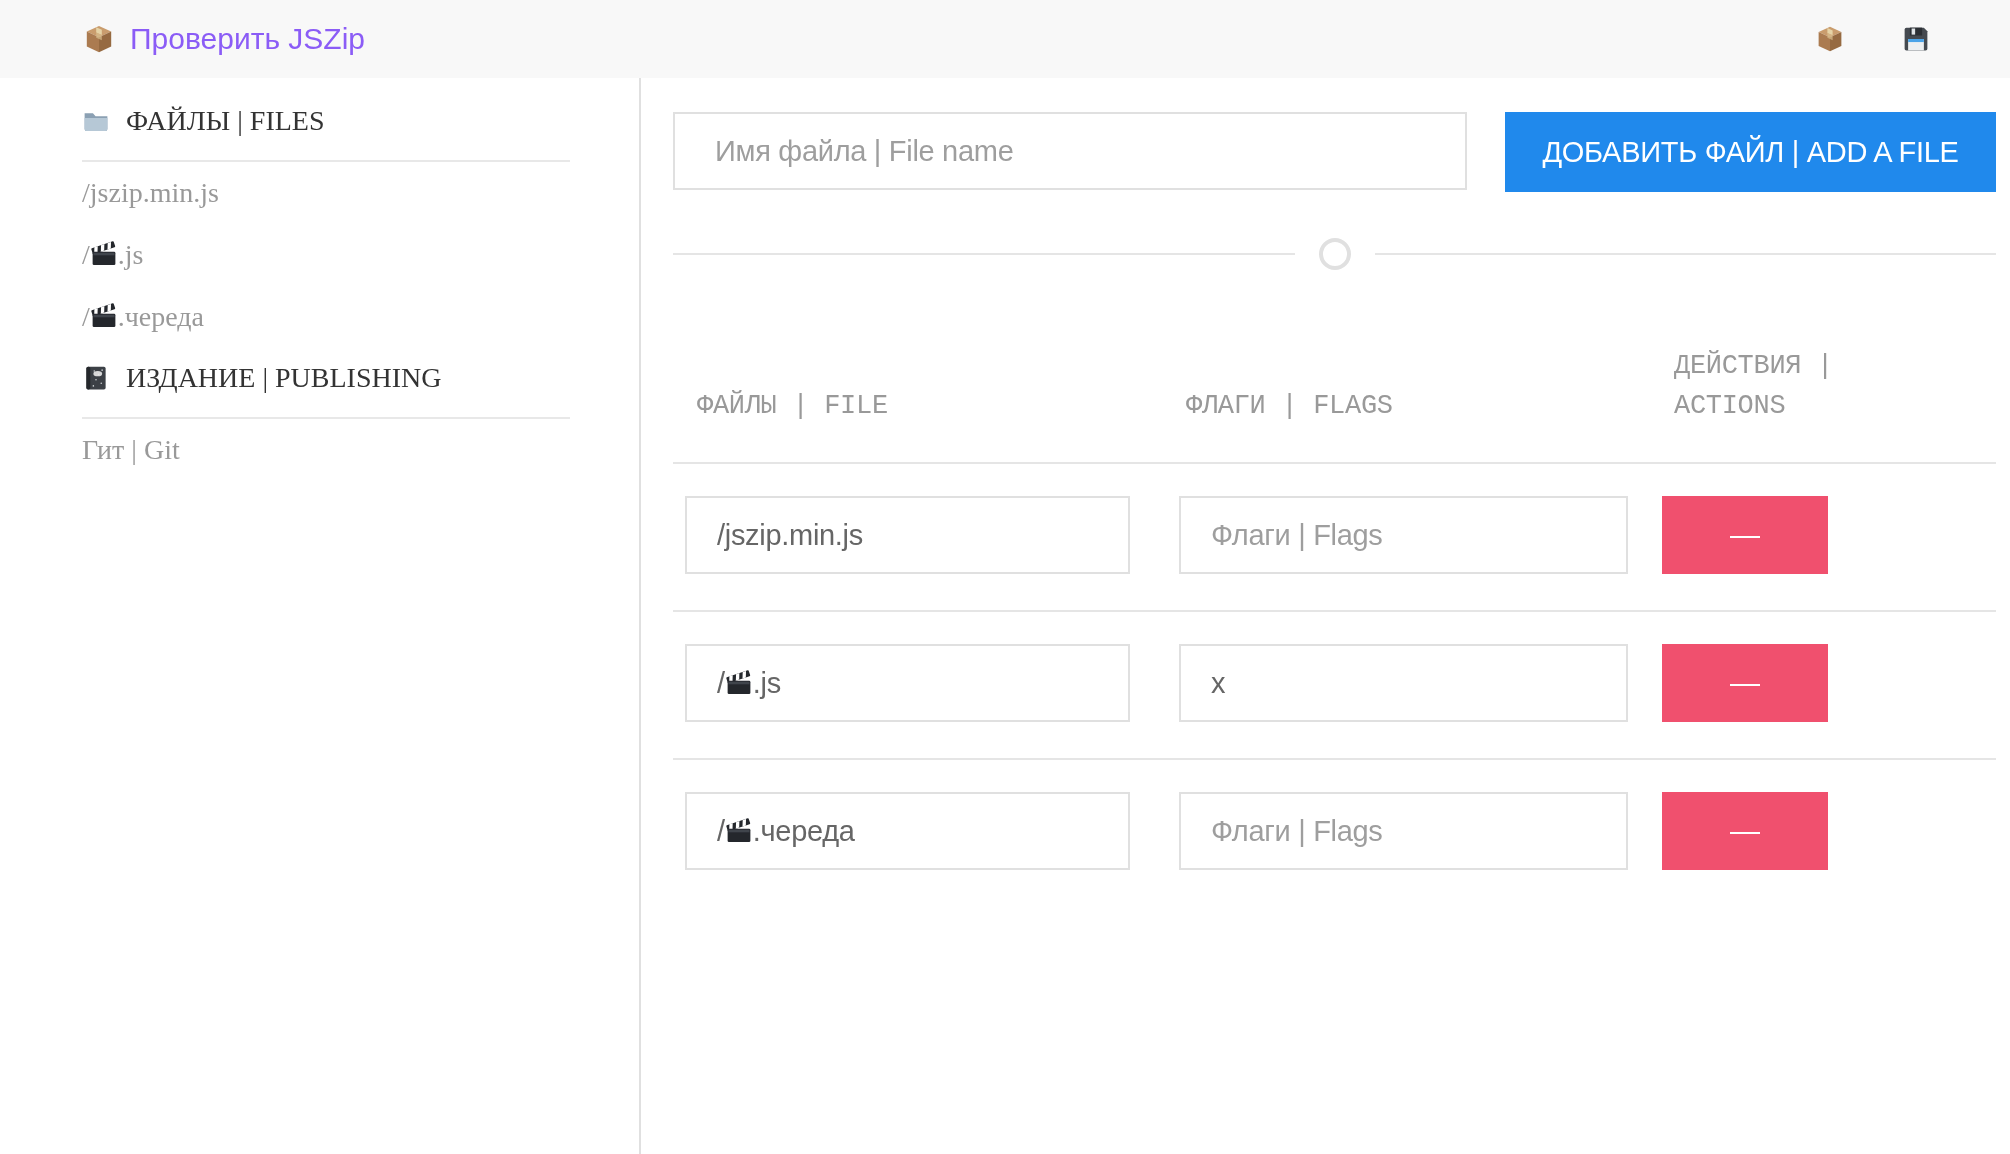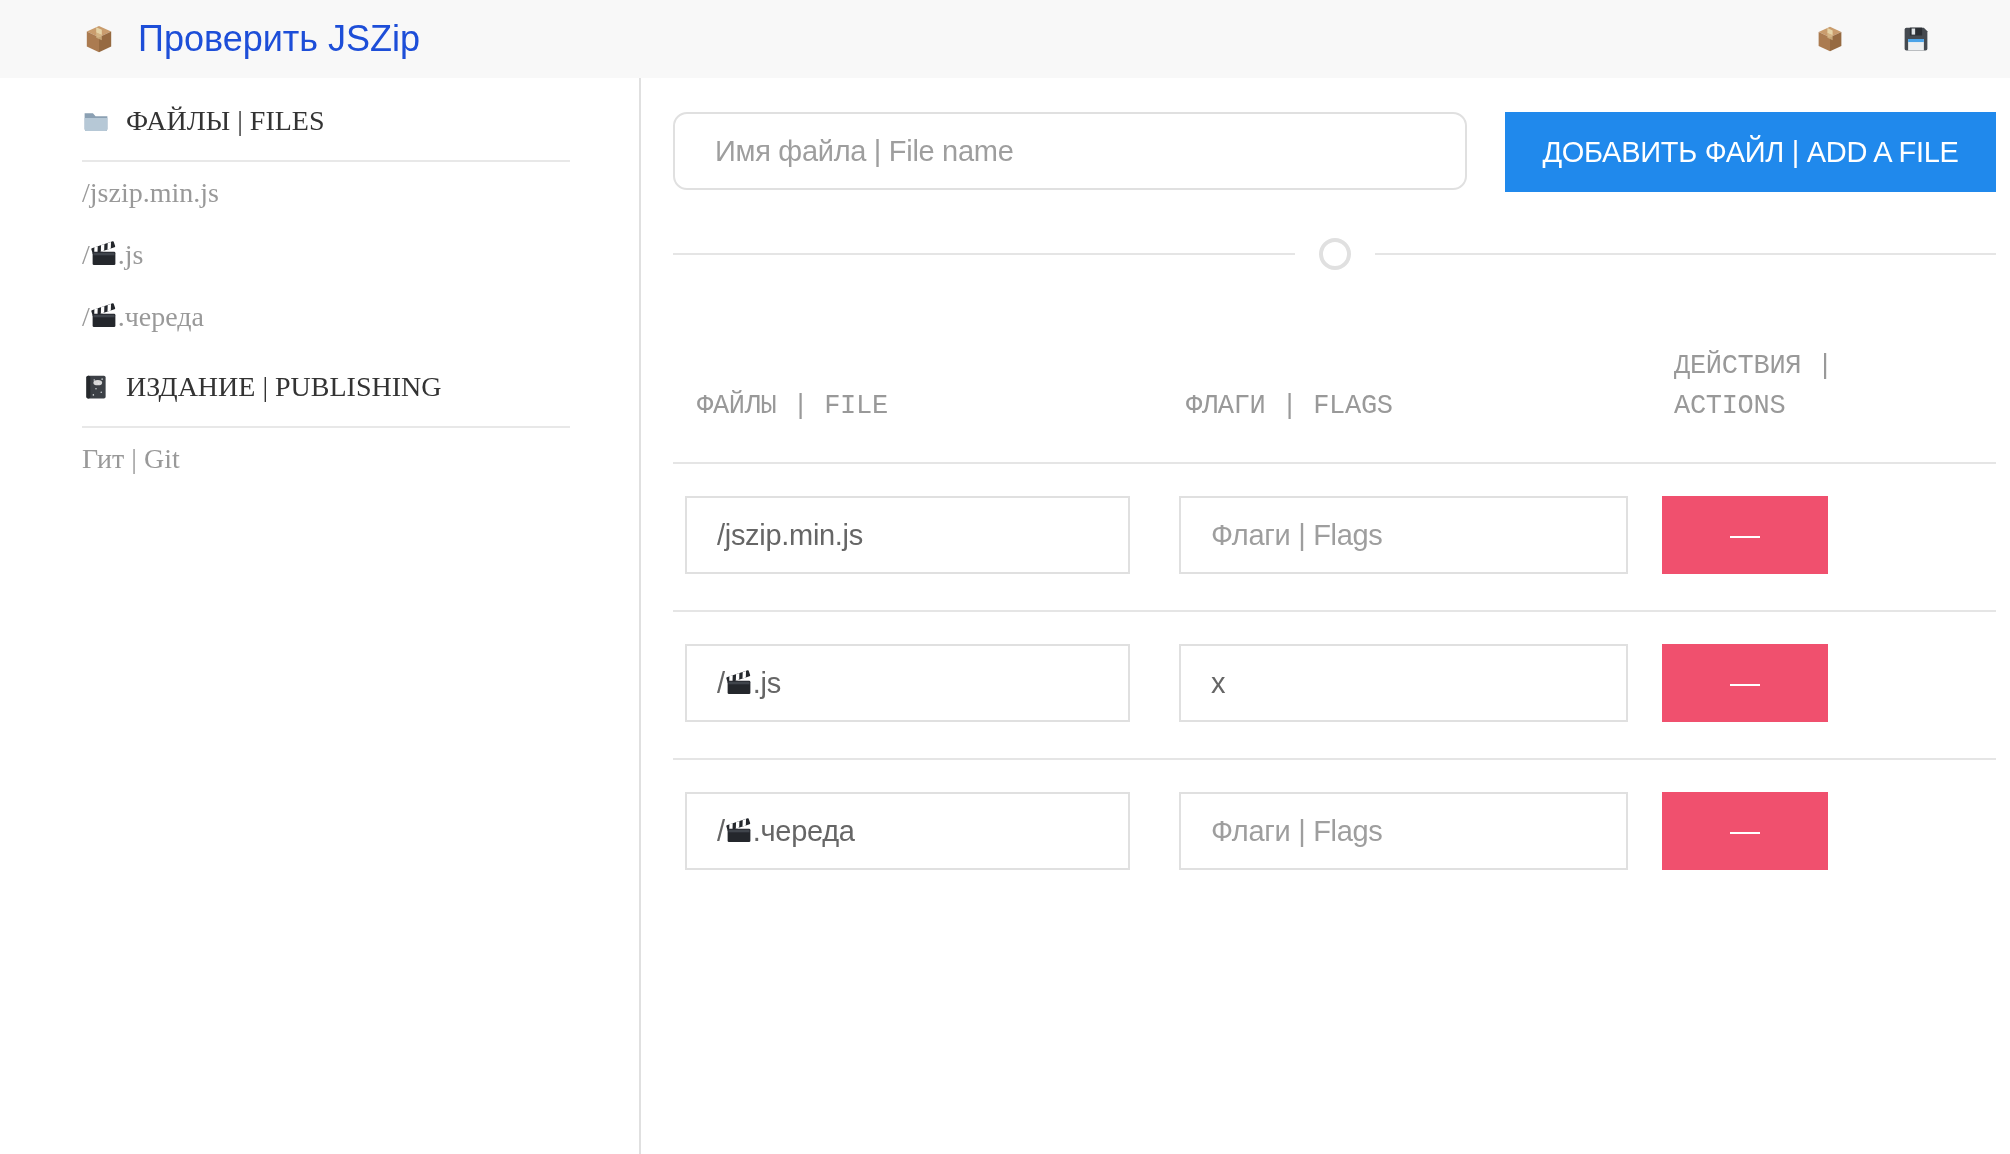--- a/index.html
+++ b/index.html
@@ -6,57 +6,57 @@
   body{
     width:2010px;height:1154px;background:#ffffff;
     font-family:"Liberation Sans","DejaVu Sans",sans-serif;
     color:#666;overflow:hidden;
   }
   
   .topbar{
     height:78px;background:#f8f8f8;display:flex;align-items:center;
     padding:0 80px 0 84px;box-sizing:border-box;
   }
-  .topbar-title{display:flex;align-items:center;gap:24px;font-size:36px;color:#1d4ed8;}
+  .topbar-title{display:flex;align-items:center;gap:16px;font-size:30px;color:#8b5cf6;}
   .topbar-right{margin-left:auto;display:flex;align-items:center;gap:58px;}
   .icon-28 svg{width:28px;height:28px;display:block;}
   .icon-30 svg{width:30px;height:30px;display:block;}
   .icon-btn{cursor:pointer;background:none;border:none;padding:0;}
   
   .layout{display:flex;height:1076px;}
   .sidebar{
     width:641px;min-width:641px;box-sizing:border-box;
     border-right:2px solid #e0e0e0;
     padding:26px 69px 0 82px;
     font-family:Liberation Serif, serif;
   }
   .main{flex:1;box-sizing:border-box;padding:34px 14px 0 32px;}
   
   .side-header{
     display:flex;align-items:center;gap:16px;
     font-size:28px;line-height:34px;color:#333;
   }
-  .side-section + .side-section .side-header{margin-top:36px;}
+  .side-section + .side-section .side-header{margin-top:27px;}
   .side-hr{border:none;border-top:2px solid #e8e8e8;margin:22px 0 0 0;}
   .side-item{
     font-size:28px;line-height:34px;color:#999;margin-top:28px;cursor:pointer;
     display:flex;align-items:center;
   }
   .side-items .side-item:first-child{margin-top:14px;}
   .side-item.active{color:#333;}
   .inline-ic svg{width:28px;height:28px;display:inline-block;vertical-align:-4px;}
   
   .add-row{display:flex;gap:38px;align-items:flex-start;}
   .text-input{
     height:78px;border:2px solid #e0e0e0;background:#fff;box-sizing:border-box;
     font-family:"Liberation Sans","DejaVu Sans",sans-serif;
     font-size:29px;color:#666;padding:0 40px;letter-spacing:-0.3px;outline:none;
   }
   .text-input::placeholder{color:#9e9e9e;opacity:1;}
-  .filename-input{flex:1;min-width:0;border-radius:14px;}
+  .filename-input{flex:1;min-width:0;}
   .add-btn{
     width:491px;height:80px;border:none;background:#2089ec;color:#ffffff;
     font-family:"Liberation Sans","DejaVu Sans",sans-serif;
     font-size:29px;letter-spacing:-0.3px;cursor:pointer;
   }
   
   .divider-icon{display:flex;align-items:center;margin-top:46px;height:32px;}
   .divider-icon .line{flex:1;height:2px;background:#e5e5e5;}
   .divider-icon .ring{
     width:24px;height:24px;border:4px solid #e0e0e0;border-radius:50%;

